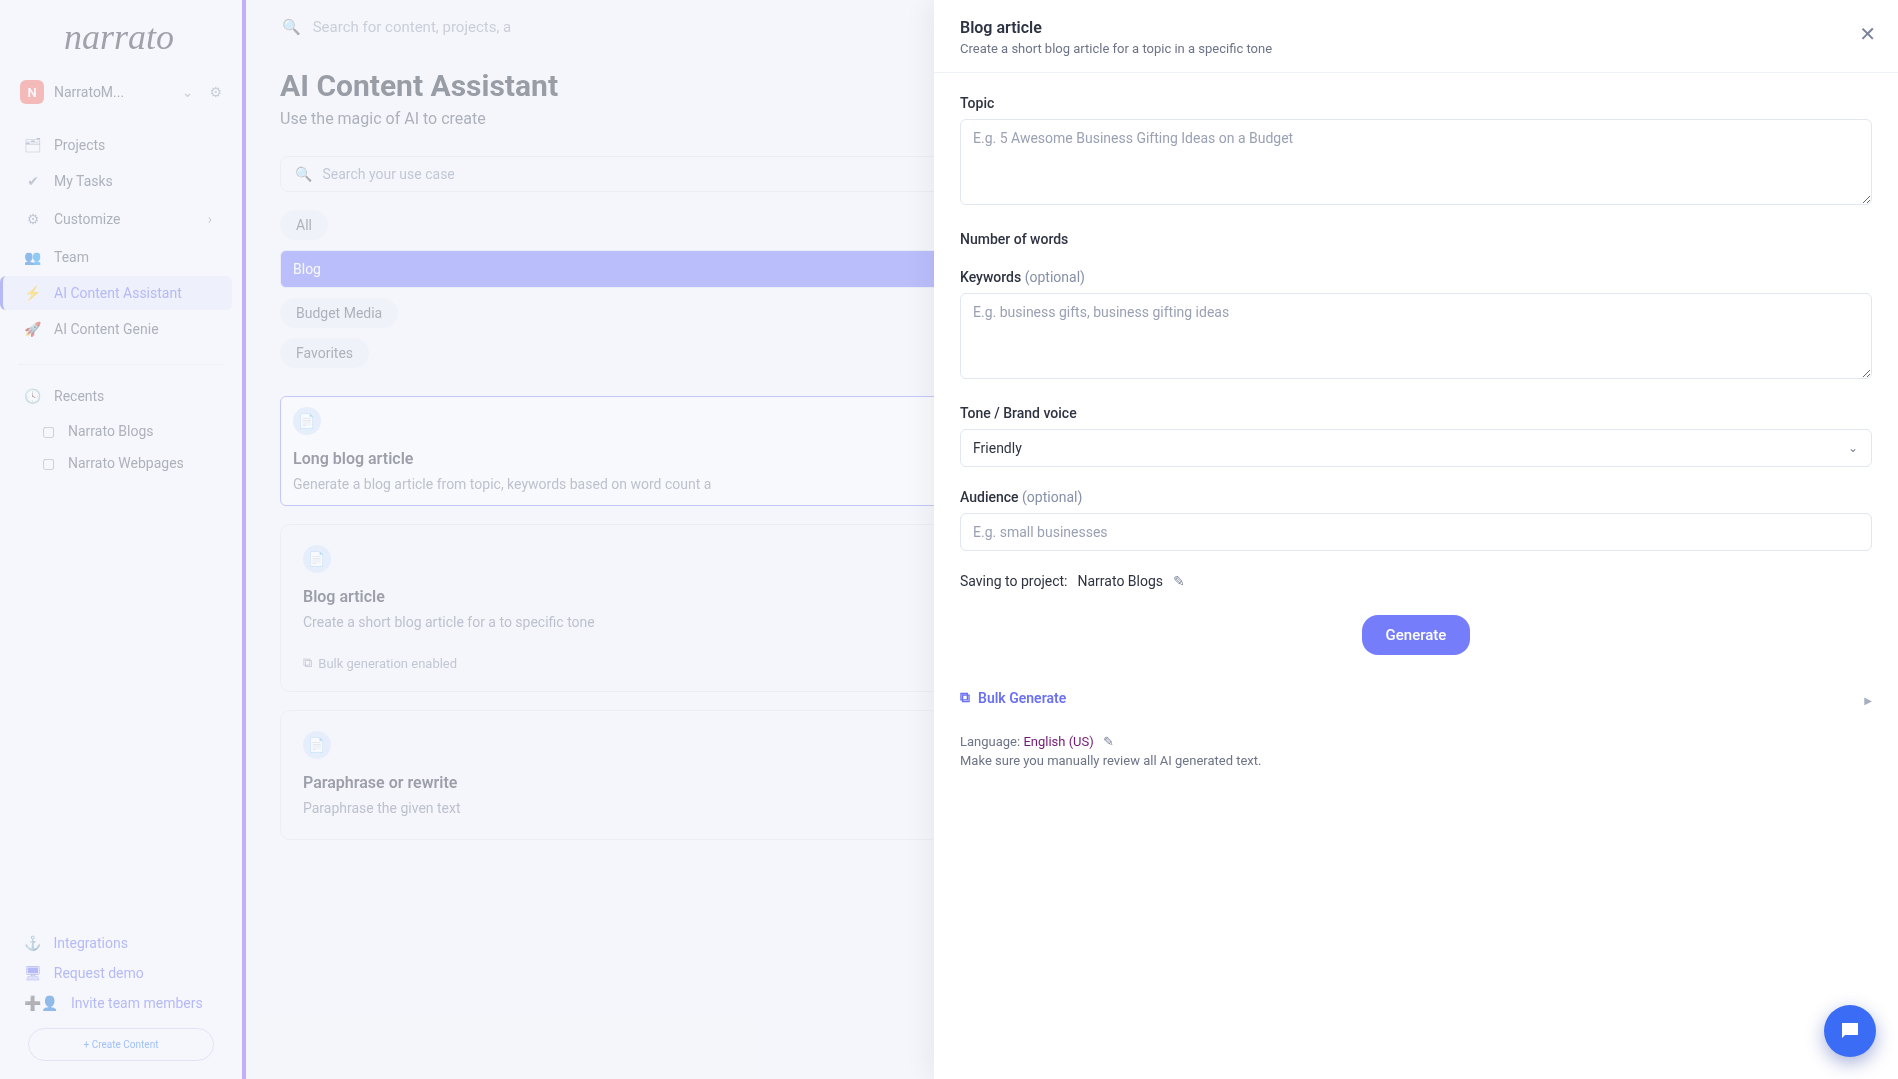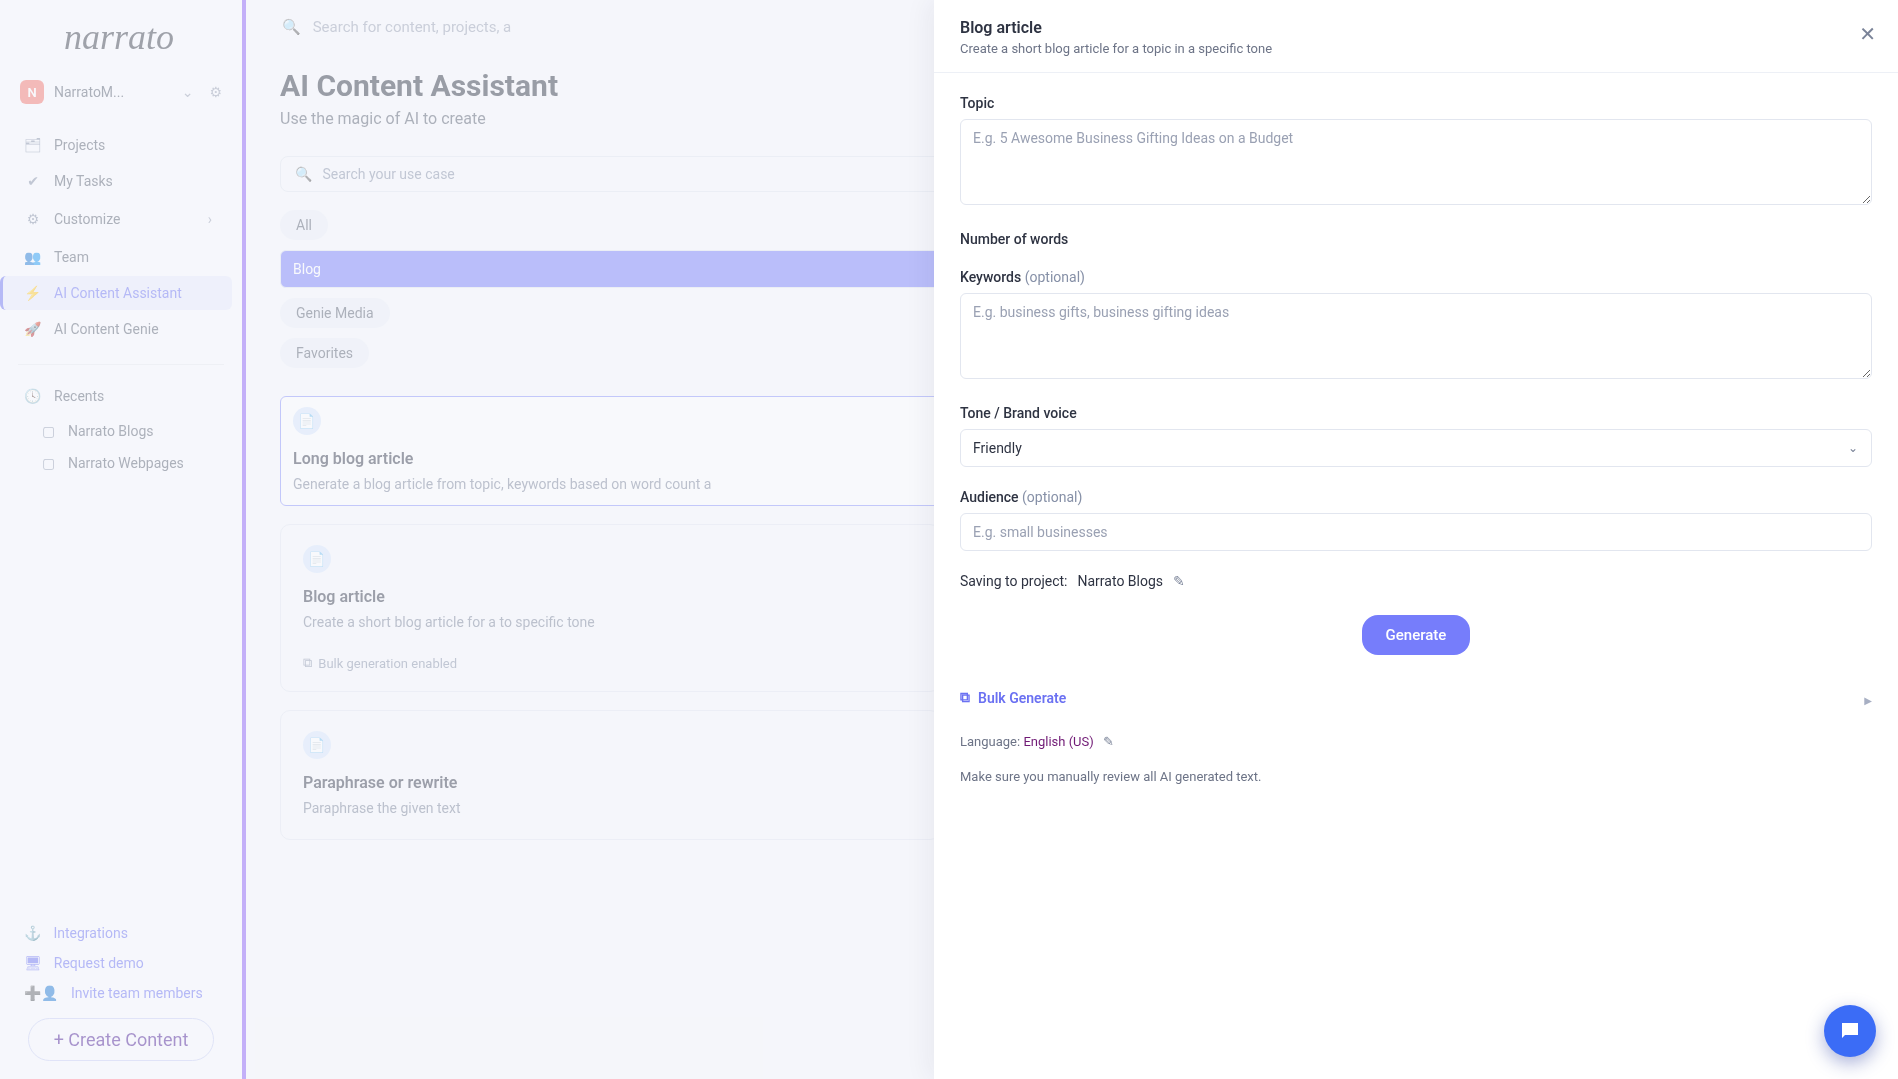--- a/index.html
+++ b/index.html
@@ -15,21 +15,21 @@
   .nav-item{display:flex;align-items:center;gap:12px;padding:9px 14px;border-radius:6px;font-size:14px;color:#585f6f;cursor:pointer;margin:2px 0;}
   .nav-item.active{background:#e9ecfc;color:#6b71f2;border-left:3px solid #6b71f2;margin-left:-10px;padding-left:21px;}
   .nav-item .ni-icon{width:18px;text-align:center;color:#8690a7;flex:none;}
   .nav-item.active .ni-icon{color:#e8b74a;}
   .nav-sep{height:1px;background:#e8eaf0;margin:12px 18px;}
   .recent-item{display:flex;align-items:center;gap:10px;padding:8px 14px 8px 42px;font-size:14px;color:#585f6f;}
   .cube{width:16px;height:16px;color:#8690a7;}
   .bottom-nav{margin-top:auto;padding:8px 10px 18px 10px;}
   .bt-item{display:flex;align-items:center;gap:12px;padding:7px 14px;font-size:14px;color:#6b71f2;cursor:pointer;}
   .bt-item .ni-icon{color:#6b71f2;}
-  .create-btn{margin:10px 18px 0;border:1px solid #c9cff5;border-radius:999px;color:#4c1d95;font-size:18px;padding:10px 0;text-align:center;cursor:pointer;}
+  .create-btn{margin:10px 18px 0;border:1px solid #c9cff5;border-radius:999px;color:#3b82f6;font-size:10px;padding:10px 0;text-align:center;cursor:pointer;}
 
   .main{position:absolute;left:246px;top:0;right:0;bottom:0;padding:0 34px;}
   .searchbar{display:flex;align-items:center;gap:12px;padding:18px 2px 4px;color:#9aa1b3;font-size:15px;}
   h1.page-title{font-size:30px;color:#2e3342;font-weight:700;margin-top:28px;}
   .page-sub{font-size:16px;color:#585f6f;margin-top:6px;}
   .usecase-search{display:flex;align-items:center;gap:10px;border:1px solid #e2e6ef;border-radius:8px;padding:9px 14px;margin-top:28px;color:#8690a7;font-size:14px;}
   .chips{display:flex;gap:10px;margin-top:18px;flex-wrap:wrap;}
   .chip{background:#edf0f8;color:#585f6f;padding:7px 16px;border-radius:999px;font-size:14px;cursor:pointer;}
   .chip.sel{background:#767dfb;color:#fff;}
   .cards{margin-top:28px;display:flex;flex-direction:column;gap:18px;max-width:660px;}
@@ -56,21 +56,21 @@
   .sel{appearance:none;background:#fff;position:relative;}
   .sel-wrap{position:relative;}
   .sel-caret{position:absolute;right:14px;top:50%;transform:translateY(-50%);color:#7a8398;font-size:12px;pointer-events:none;}
   .save-row{font-size:14px;color:#2e3342;display:flex;align-items:center;gap:10px;}
   .save-row .proj{color:#2e3342;}
   .edit-ico{color:#7a8398;cursor:pointer;}
   .gen-btn{display:block;margin:26px auto 0;background:#767dfb;color:#fff;border:none;border-radius:16px;padding:11px 24px;font-size:15px;font-weight:500;cursor:pointer;}
   .bulk-gen{display:flex;align-items:center;gap:8px;color:#6b71f2;font-size:14px;font-weight:600;margin-top:34px;cursor:pointer;}
   .lang-row{font-size:13px;color:#6d7487;margin-top:28px;}
   .lang-row a{color:#701a75;text-decoration:none;}
-  .disclaimer{font-size:13px;color:#6d7487;margin-top:20px;}
+  .disclaimer{font-size:13px;color:#6d7487;margin-top:4px;}
 
   .chat-fab{position:absolute;right:22px;bottom:22px;width:52px;height:52px;border-radius:50%;background:#3b6cf6;display:flex;align-items:center;justify-content:center;color:#fff;box-shadow:0 6px 18px rgba(40,60,160,.4);cursor:pointer;}
 </style>
 </head>
 <body>
 
 <div class="sidebar">
   <div class="logo">narrato</div>
   <div class="workspace">
     <div class="ws-avatar">N</div>
@@ -148,21 +148,21 @@
   <div class="page-sub">Use the magic of AI to create</div>
 
   <div class="usecase-search">
     <span>🔍</span>
     <span>Search your use case</span>
   </div>
 
   <div class="chips">
     <div class="chip">All</div>
     <div class="chip sel">Blog</div>
-    <div class="chip">Genie Media</div>
+    <div class="chip">Budget Media</div>
   </div>
   <div class="chips" style="margin-top:10px;">
     <div class="chip">Favorites</div>
   </div>
 
   <div class="cards">
     <div class="card sel">
       <div class="card-icon">📄</div>
       <div class="card-title">Long blog article</div>
       <div class="card-desc">Generate a blog article from topic, keywords based on word count a</div>

